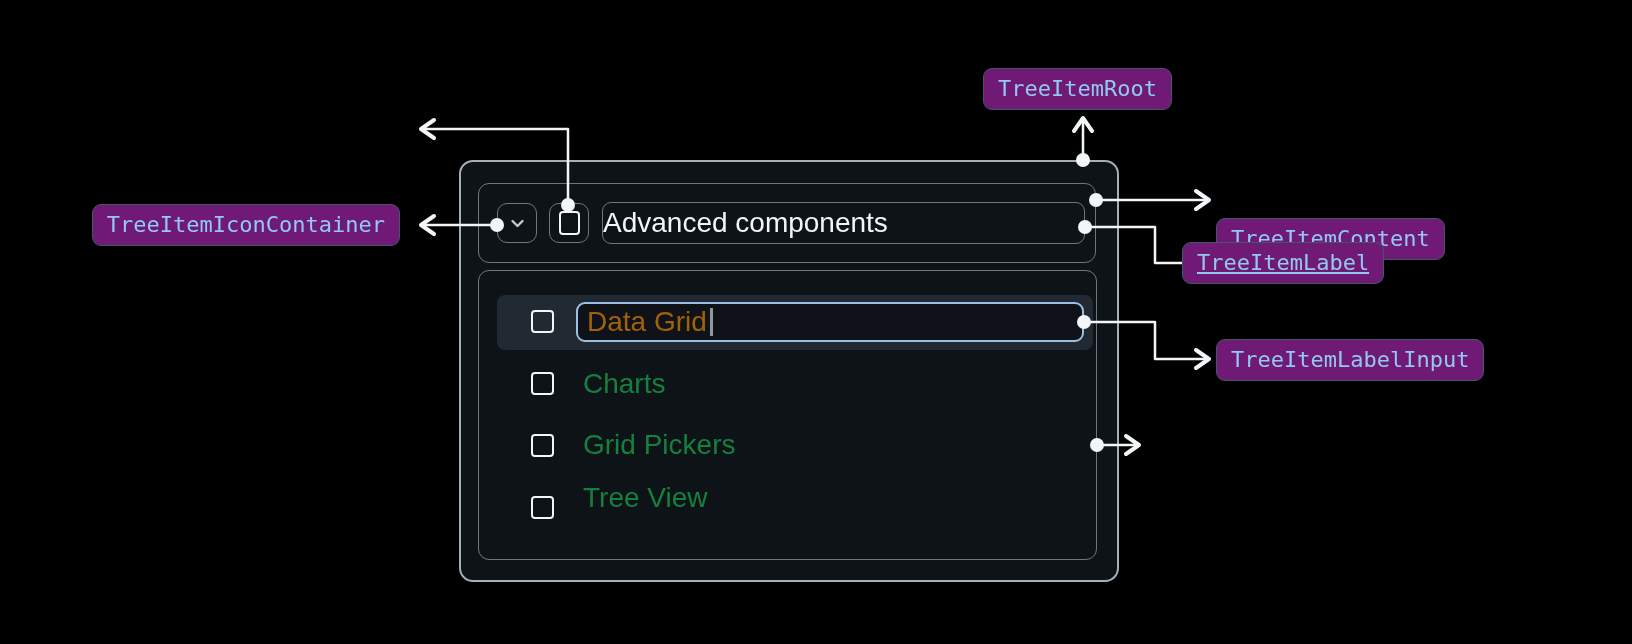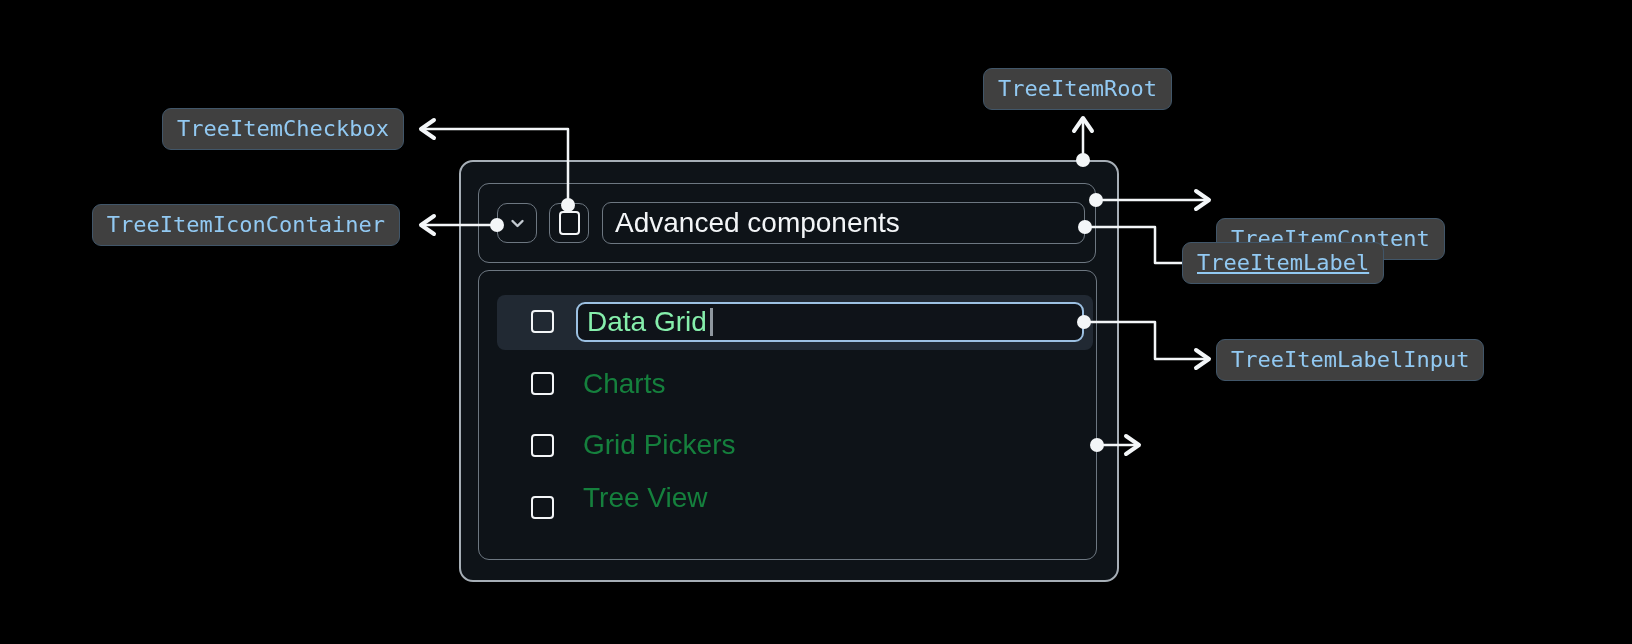--- a/index.html
+++ b/index.html
@@ -4,21 +4,21 @@
 <style>
   html,body{margin:0;padding:0;background:#000;}
   .canvas{
     position:relative;width:1632px;height:644px;background:#000;overflow:hidden;
     font-family:"Liberation Sans", sans-serif;
   }
   
   .badge{
     position:absolute;height:42px;line-height:39px;padding:0 14px;
     box-sizing:border-box;border:1.5px solid #415669;border-radius:9px;
-    background:#404040;color:#92c9f2;white-space:nowrap;
+    background:#701a75;color:#92c9f2;white-space:nowrap;
     font-family:"DejaVu Sans Mono", monospace;font-size:22px;
   }
   .b-checkbox{top:108px;right:1228px;}
   .b-iconcontainer{top:204px;right:1232px;text-align:center;}
   .b-root{top:68px;left:983px;}
   .b-content{top:179px;left:1216px;margin-top:39px;}
   .b-label{top:242px;left:1182px;text-decoration:underline;}
   .b-labelinput{top:339px;left:1216px;}
   .b-group{top:424px;left:1155px;}
   
@@ -34,34 +34,34 @@
     position:absolute;width:40px;height:40px;top:203px;
     box-sizing:border-box;border:1.5px solid #6d7781;border-radius:10px;
     display:flex;align-items:center;justify-content:center;
   }
   .t-iconbox{left:497px;}
   .t-cbbox{left:549px;}
   .cb-glyph{width:21px;height:24px;box-sizing:border-box;border:2.5px solid #f3f5f7;border-radius:4px;}
   .t-labelbox{
     position:absolute;left:602px;top:202px;width:483px;height:42px;
     box-sizing:border-box;border:1.5px solid #6d7781;border-radius:9px;
-    color:#f3f5f7;font-size:28px;line-height:39px;padding-left:12px;overflow:hidden;
+    color:#f3f5f7;font-size:28px;line-height:39px;overflow:hidden;
   }
   .t-group{
     position:absolute;left:478px;top:270px;width:619px;height:290px;
     box-sizing:border-box;border:1.5px solid #6d7781;border-radius:11px;
   }
   .t-selrow{
     position:absolute;left:497px;top:295px;width:596px;height:55px;
     background:#212933;border-radius:8px;
   }
   .t-input{
     position:absolute;left:576px;top:302px;width:508px;height:40px;
     box-sizing:border-box;border:2px solid #9cc0e2;border-radius:9px;background:#0f1319;
-    display:flex;align-items:center;padding-left:9px;color:#86efac;font-size:28px;
+    display:flex;align-items:center;padding-left:9px;color:#a16207;font-size:28px;
   }
   .caret{display:inline-block;width:3px;height:28px;background:#8f979f;margin-left:3px;}
   .row-cb{
     position:absolute;left:531px;width:23px;height:23px;box-sizing:border-box;
     border:2.5px solid #f3f5f7;border-radius:4px;
   }
   .row-label{position:absolute;left:583px;color:#15803d;font-size:28px;line-height:32px;}
   .cb-1{top:310px;} .cb-2{top:372px;} .cb-3{top:434px;} .cb-4{top:496px;}
   .lbl-2{top:368px;} .lbl-3{top:429px;} .lbl-4{top:482px;}
   
@@ -131,20 +131,19 @@
       <circle cx="568" cy="205" r="7"></circle>
       <circle cx="497" cy="225" r="7"></circle>
       <circle cx="1083" cy="160" r="7"></circle>
       <circle cx="1096" cy="200" r="7"></circle>
       <circle cx="1085" cy="227" r="7"></circle>
       <circle cx="1084" cy="322" r="7"></circle>
       <circle cx="1097" cy="445" r="7"></circle>
     </g>
   </svg>
 
-  <div class="badge b-checkbox">TreeItemCheckbox</div>
   <div class="badge b-iconcontainer">TreeItemIconContainer</div>
   <div class="badge b-root">TreeItemRoot</div>
   <div class="badge b-content">TreeItemContent</div>
   <div class="badge b-label">TreeItemLabel</div>
   <div class="badge b-labelinput">TreeItemLabelInput</div>
 
 </div>
 
 </body></html>

